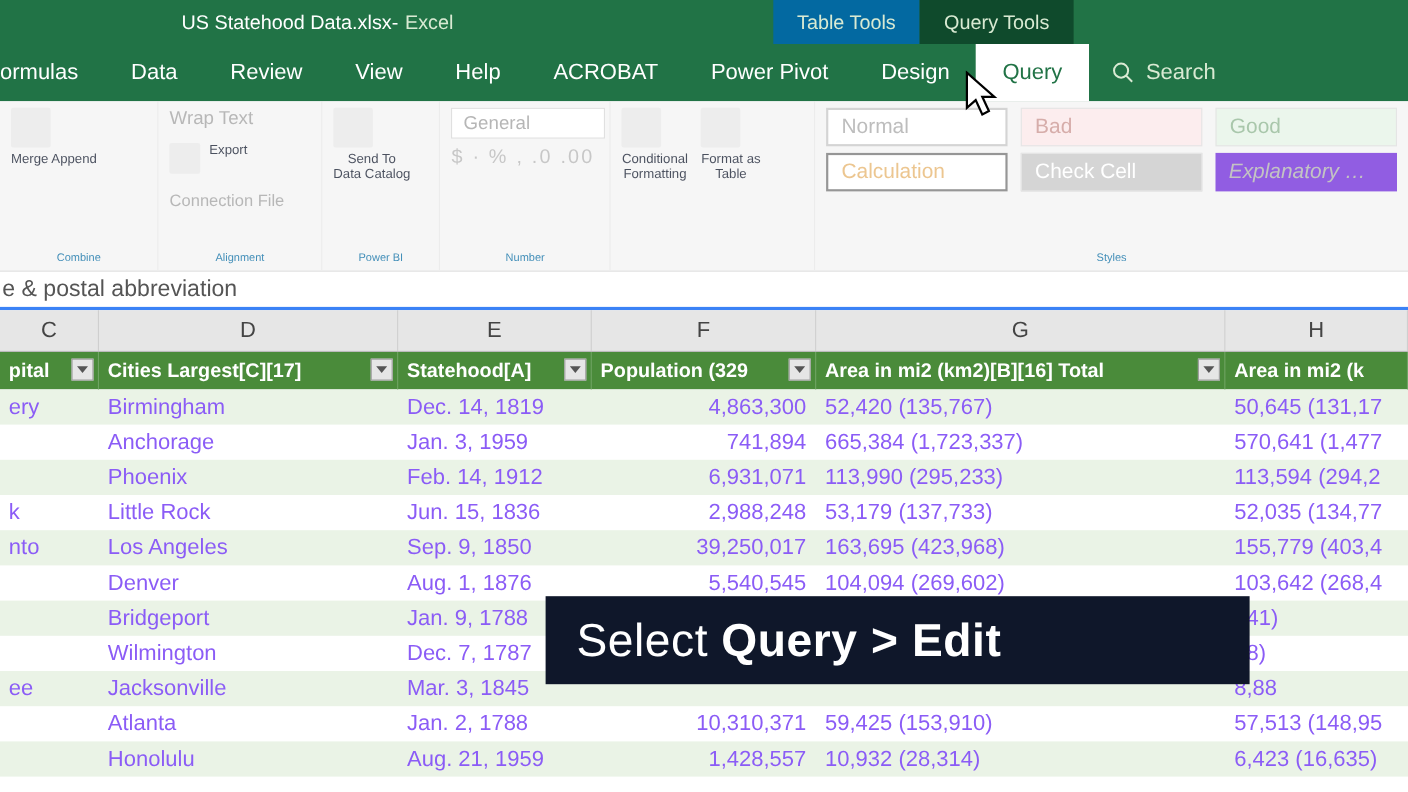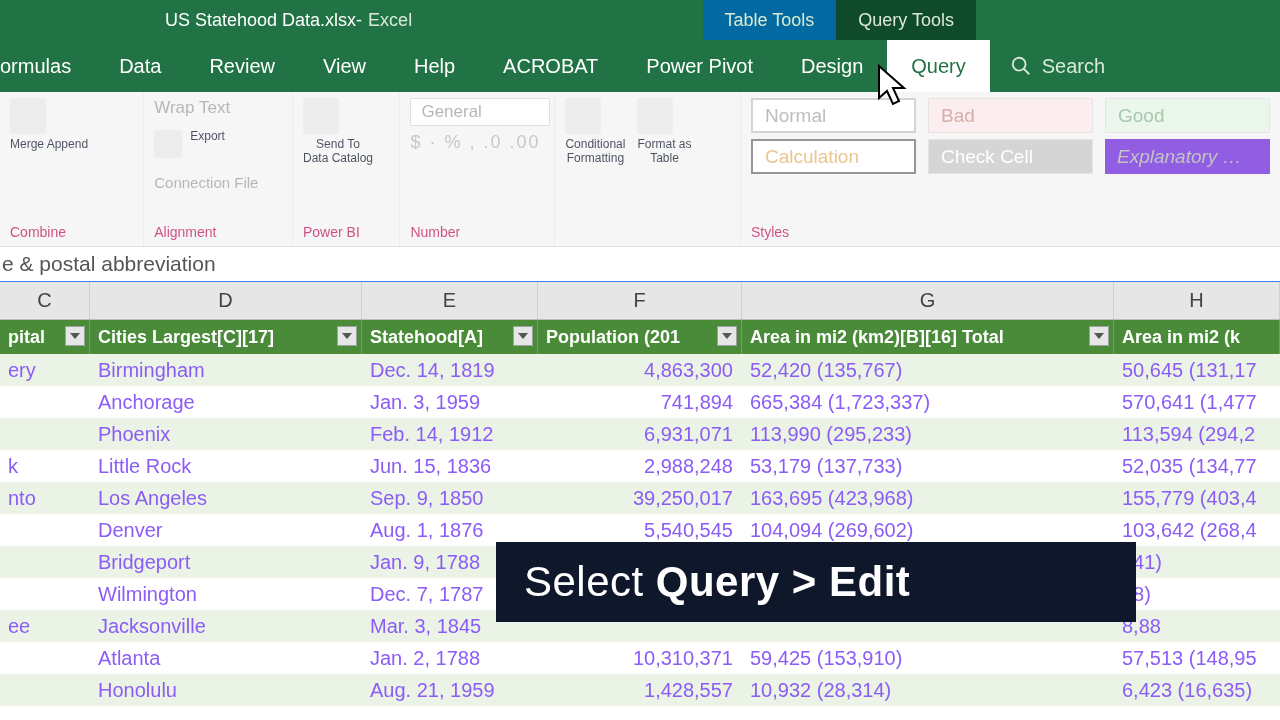--- a/index.html
+++ b/index.html
@@ -14,35 +14,35 @@
 
 .tabbar { background: #217346; height: 52px; display: flex; align-items: stretch; color: #fff; font-size: 20px; position: relative; }
 .tab { padding: 0 24px; display: flex; align-items: center; color: #fff; cursor: pointer; }
 .tab.active { background: #fff; color: #217346; font-weight: 400; }
 .search-wrap { display: flex; align-items: center; padding-left: 20px; color: #d9ead3; font-size: 20px; }
 .search-icon-svg { width: 22px; height: 22px; margin-right: 10px; }
 
 .ribbon { height: 155px; background: #f3f3f3; border-bottom: 1px solid #d6d6d6; position: relative; display: flex; font-size: 15px; color: #9e9e9e; opacity: 0.75; overflow: hidden; }
 .rgroup { display: flex; flex-direction: column; justify-content: space-between; padding: 6px 10px 4px 10px; border-right: 1px solid #e6e6e6; }
 .rgroup .body { display: flex; gap: 12px; flex: 1; }
-.rgroup .label { font-size: 14px; color: #be185d; padding-bottom: 2px; }
+.rgroup .label { text-align: center; font-size: 10px; color: #0369a1; padding-bottom: 2px; }
 .btn { display: flex; flex-direction: column; align-items: flex-start; justify-content: flex-start; font-size: 12px; color: #0f172a; min-width: 50px; }
 .btn .glyph { width: 36px; height: 36px; background: #e8e8e8; border-radius: 2px; margin-bottom: 4px; }
 .btn .txt { text-align: center; line-height: 1.15; white-space: pre-line; }
 .nf-box { width: 140px; height: 28px; border: 1px solid #d6d6d6; display: flex; align-items: center; padding: 0 10px; color: #9e9e9e; background: #fff; font-size: 17px; }
 .styles-grid { display: grid; grid-template-columns: 165px 165px 165px; grid-template-rows: 35px 35px; gap: 6px 12px; }
 .style-cell { border: 1px solid #ddd; display: flex; align-items: center; padding: 0 12px; font-size: 19px; }
 .style-normal { background: #fff; color: #a8a8a8; border: 2px solid #c6c6c6; }
 .style-bad { background: #fbe7e9; color: #c9928e; }
 .style-good { background: #e5f3e6; color: #8db590; }
 .style-calc { background: #fff; color: #e6b36b; border: 2px solid #737373; }
 .style-check { background: #c7c7c7; color: #fff; }
 .style-expl { background: #6d28d9; color: #b0b0b0; font-style: italic; border: none; }
 
-.formulabar { height: 35px; display: flex; align-items: center; padding-left: 2px; font-size: 21px; color: #555; border-bottom: 1px solid #3b82f6; }
+.formulabar { height: 35px; display: flex; align-items: center; padding-left: 2px; font-size: 21px; color: #555; border-bottom: 3px solid #3b82f6; }
 
 .colhdr-row { height: 38px; display: flex; background: #e6e6e6; color: #444; font-size: 20px; border-bottom: 1px solid #bbb; }
 .colhdr { display: flex; align-items: center; justify-content: center; border-right: 1px solid #cfcfcf; }
 
 .tblhdr-row { height: 34px; display: flex; background: #4a8b3a; color: #fff; font-size: 18px; font-weight: 600; }
 .tblhdr { display: flex; align-items: center; padding: 0 6px 0 8px; border-right: 1px solid #6fa463; position: relative; overflow: hidden; white-space: nowrap; }
 .tblhdr .arrow { position: absolute; right: 4px; top: 6px; width: 20px; height: 20px; background: #e6e6e6; border: 1px solid #9e9e9e; display: flex; align-items: center; justify-content: center; }
 .tblhdr .arrow::after { content: ""; border-left: 5px solid transparent; border-right: 5px solid transparent; border-top: 6px solid #555; }
 
 .data-rows { }
@@ -183,21 +183,21 @@
     </div>
   <div class="tblhdr w-d">
       <span>Cities Largest[C][17]</span>
       <span class="arrow"></span>
     </div>
   <div class="tblhdr w-e">
       <span>Statehood[A]</span>
       <span class="arrow"></span>
     </div>
   <div class="tblhdr w-f">
-      <span>Population (201</span>
+      <span>Population (329</span>
       <span class="arrow"></span>
     </div>
   <div class="tblhdr w-g">
       <span>Area in mi2 (km2)[B][16] Total</span>
       <span class="arrow"></span>
     </div>
   <div class="tblhdr w-h">
       <span>Area in mi2 (k</span>
     </div>
 </div>

